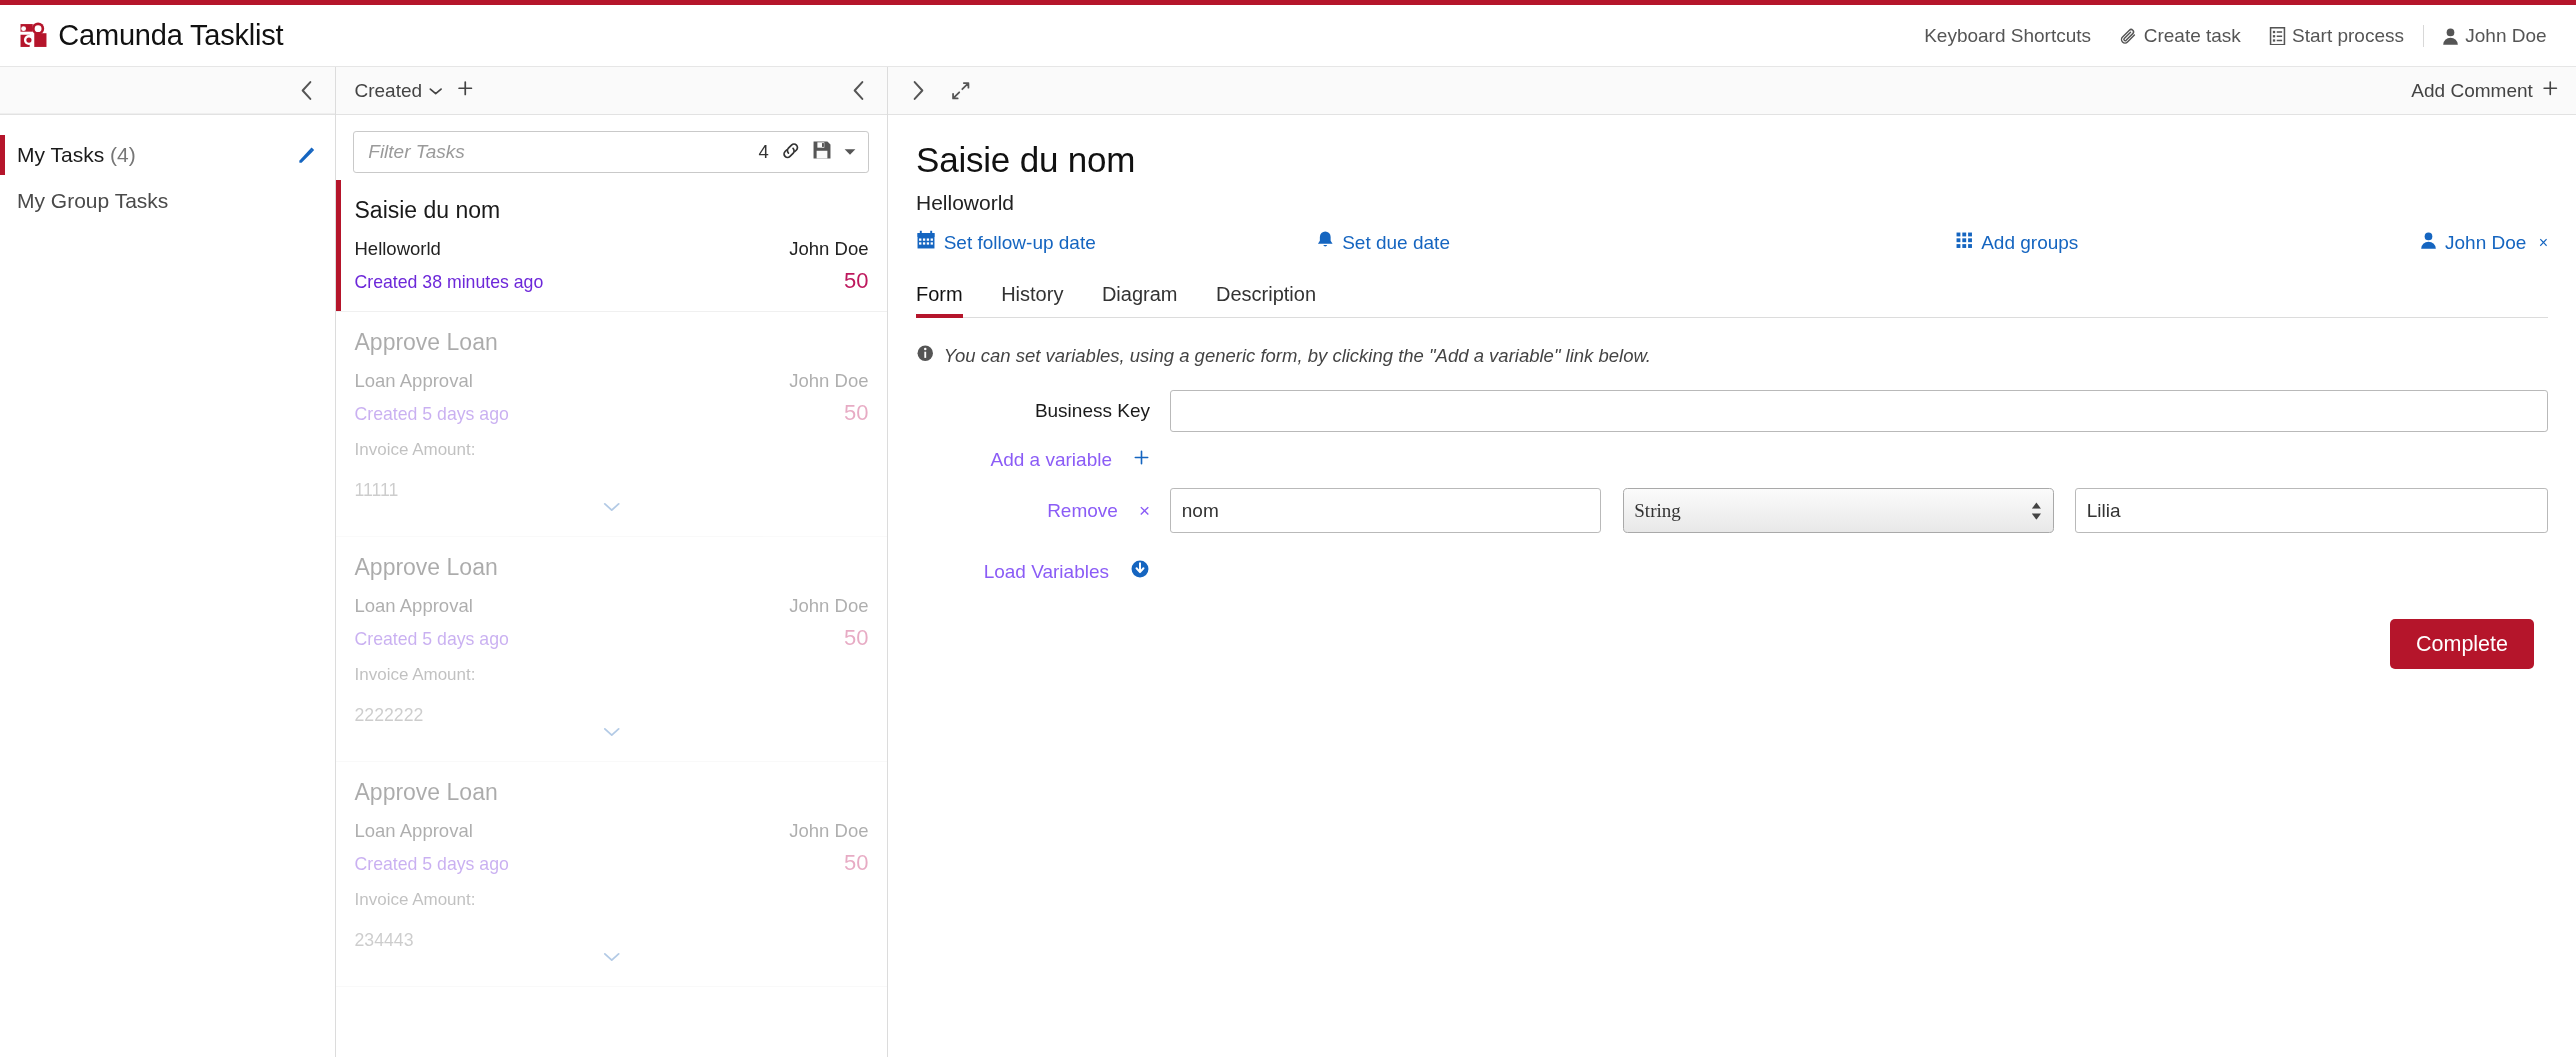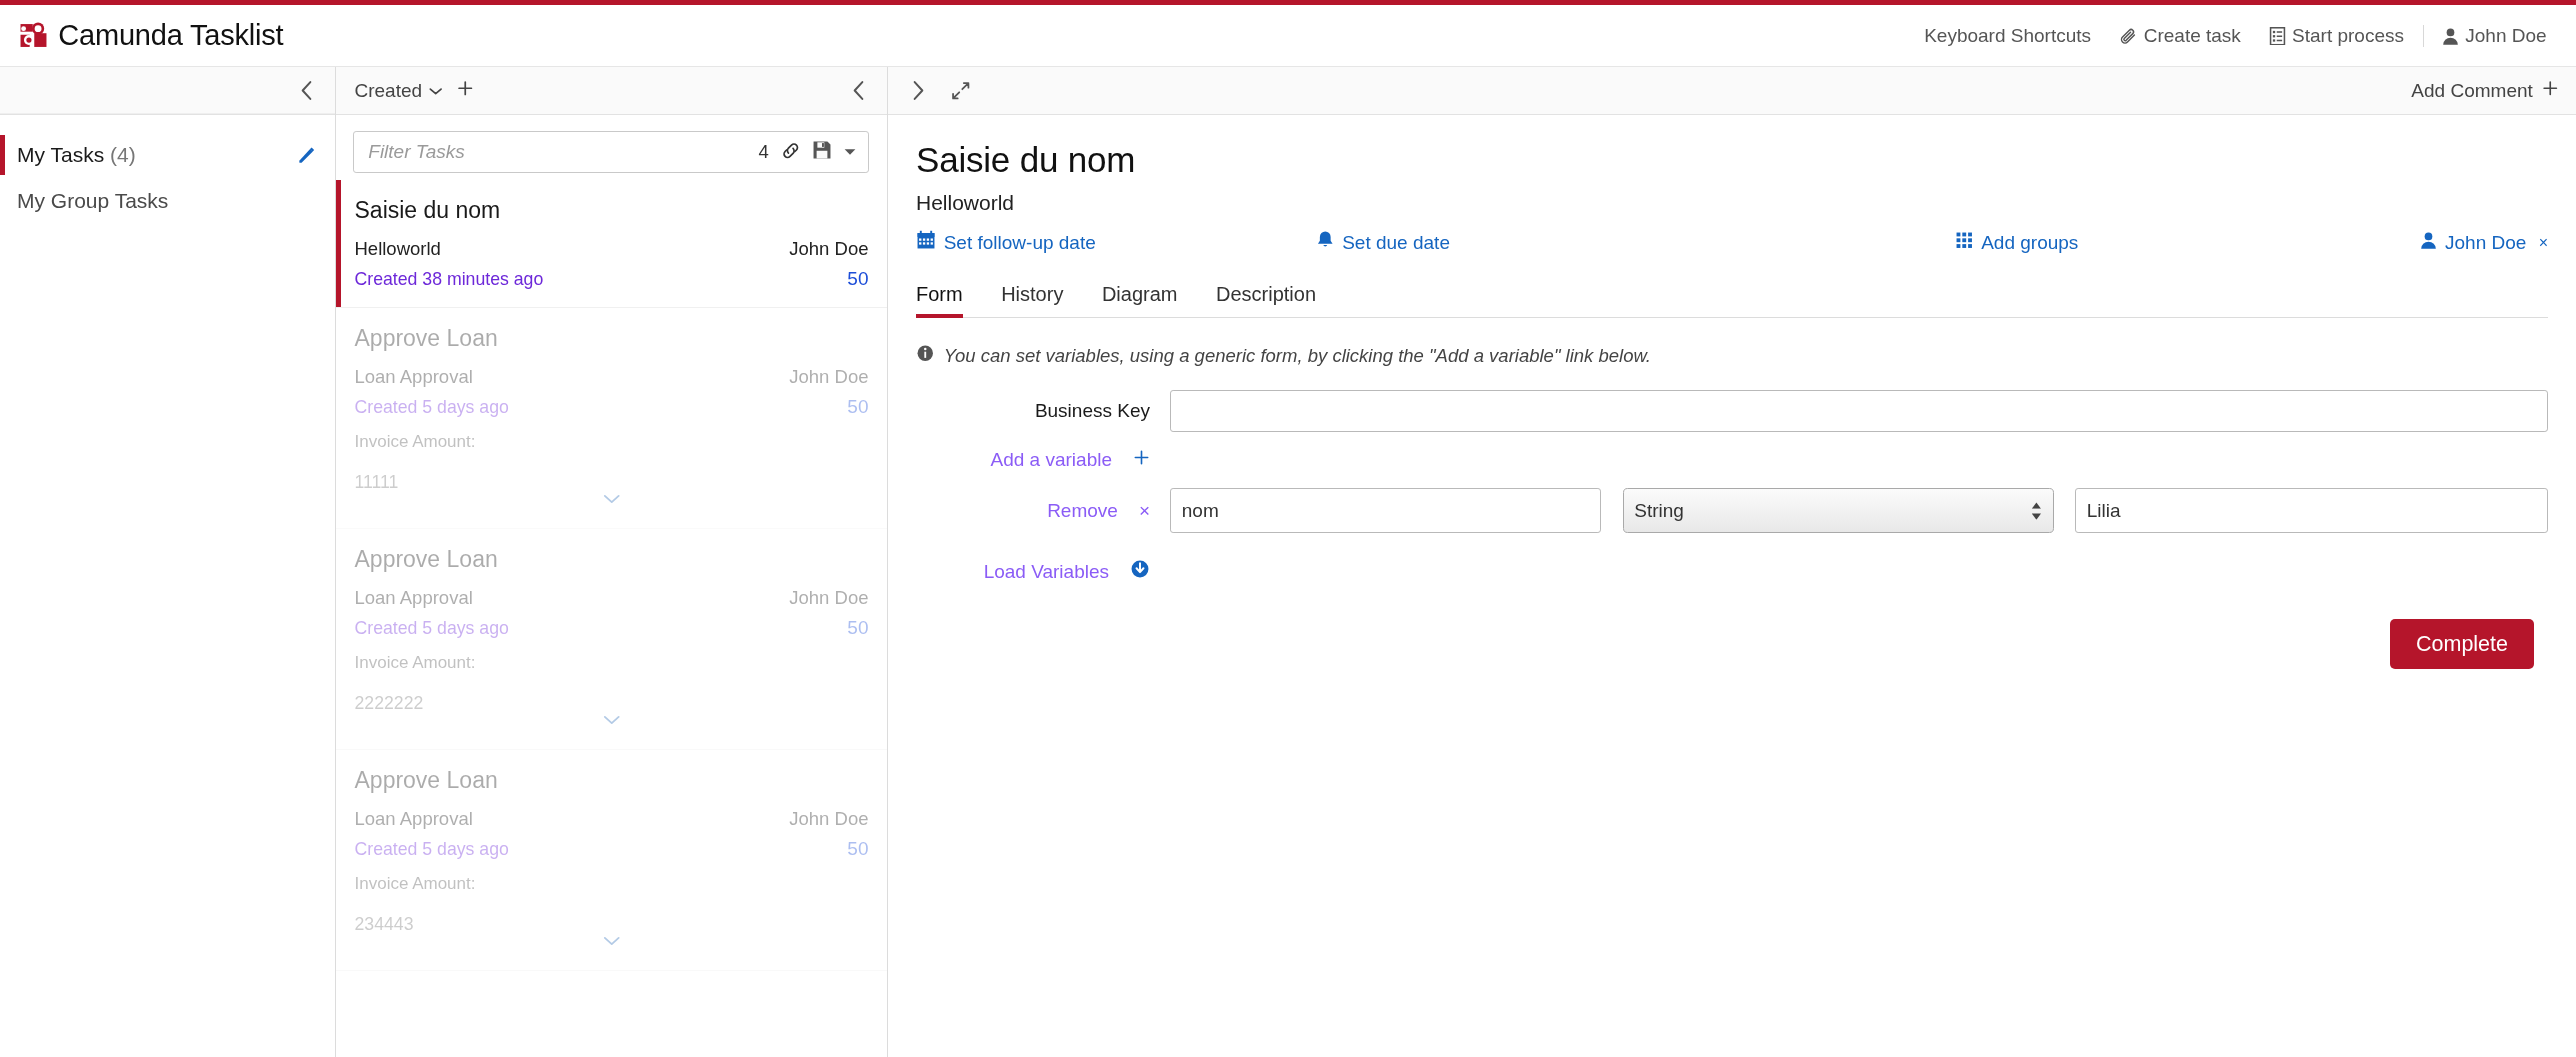--- a/index.html
+++ b/index.html
@@ -129,21 +129,21 @@
   .task-card.active::before {
     content: ""; position: absolute; left: 0; top: 0; bottom: 0;
     width: 5.4px; background: #b5152b;
   }
   .task-card.faded { opacity: 0.36; }
   .task-title { font-size: 23px; color: #1a1a1a; margin-bottom: 14px; }
   .task-line { display: flex; justify-content: space-between; align-items: baseline; margin-top: 7.7px; }
   .task-proc { font-size: 18.5px; color: #222; }
   .task-assignee { font-size: 18.5px; color: #222; }
   .task-created { font-size: 17.7px; color: #6d28d9; }
-  .task-prio { font-size: 19px; color: #1d4ed8; }
+  .task-prio { font-size: 22px; color: #be185d; }
   .task-var-label { font-size: 17px; color: #555; font-weight: normal; margin-top: 14px; }
   .task-var-value { font-size: 17.7px; color: #777; margin-top: 20px; }
   .expander { text-align: center; margin-top: -4.6px; color: #2f6fba; font-size: 20px; }
 
   
   .detail-pane { flex: 1; display: flex; flex-direction: column; background: #fff; overflow: hidden; }
   .detail-toolbar {
     height: 48px; background: #fafafa; border-bottom: 0.8px solid #e2e2e2;
     display: flex; align-items: center; justify-content: space-between;
     padding: 0 17px 0 15.4px;
@@ -200,21 +200,21 @@
   .col-head { font-size: 19px; font-weight: bold; color: #1a1a1a; }
 
   .txt-input {
     width: 100%; height: 45px; border: 0.8px solid #b9b9b9; border-radius: 3.1px;
     font-size: 19px; padding: 0 10.8px; outline: none; color: #333;
     font-family: "Liberation Sans", sans-serif; background: #fff;
   }
   .sel-input {
     width: 100%; height: 45px; border: 0.8px solid #a9a9a9; border-radius: 4.6px;
     font-size: 19px; padding: 0 31px 0 10.8px; color: #333;
-    font-family: Liberation Sans, sans-serif;
+    font-family: Liberation Serif, serif;
     background: linear-gradient(#fbfbfb, #e8e8e8);
     display: flex; align-items: center; position: relative;
   }
   .stepper { position: absolute; right: 10.8px; top: 50%; transform: translateY(-50%);
     display: flex; flex-direction: column; gap: 3.1px; line-height: 0; }
 
   .load-row { display: flex; align-items: center; margin-top: 26px; }
   .complete-row { display: flex; justify-content: flex-end; margin-top: 35px; padding-right: 14px; }
   .complete-btn {
     background: #b5152b; color: #fff; border: none; border-radius: 5px;

